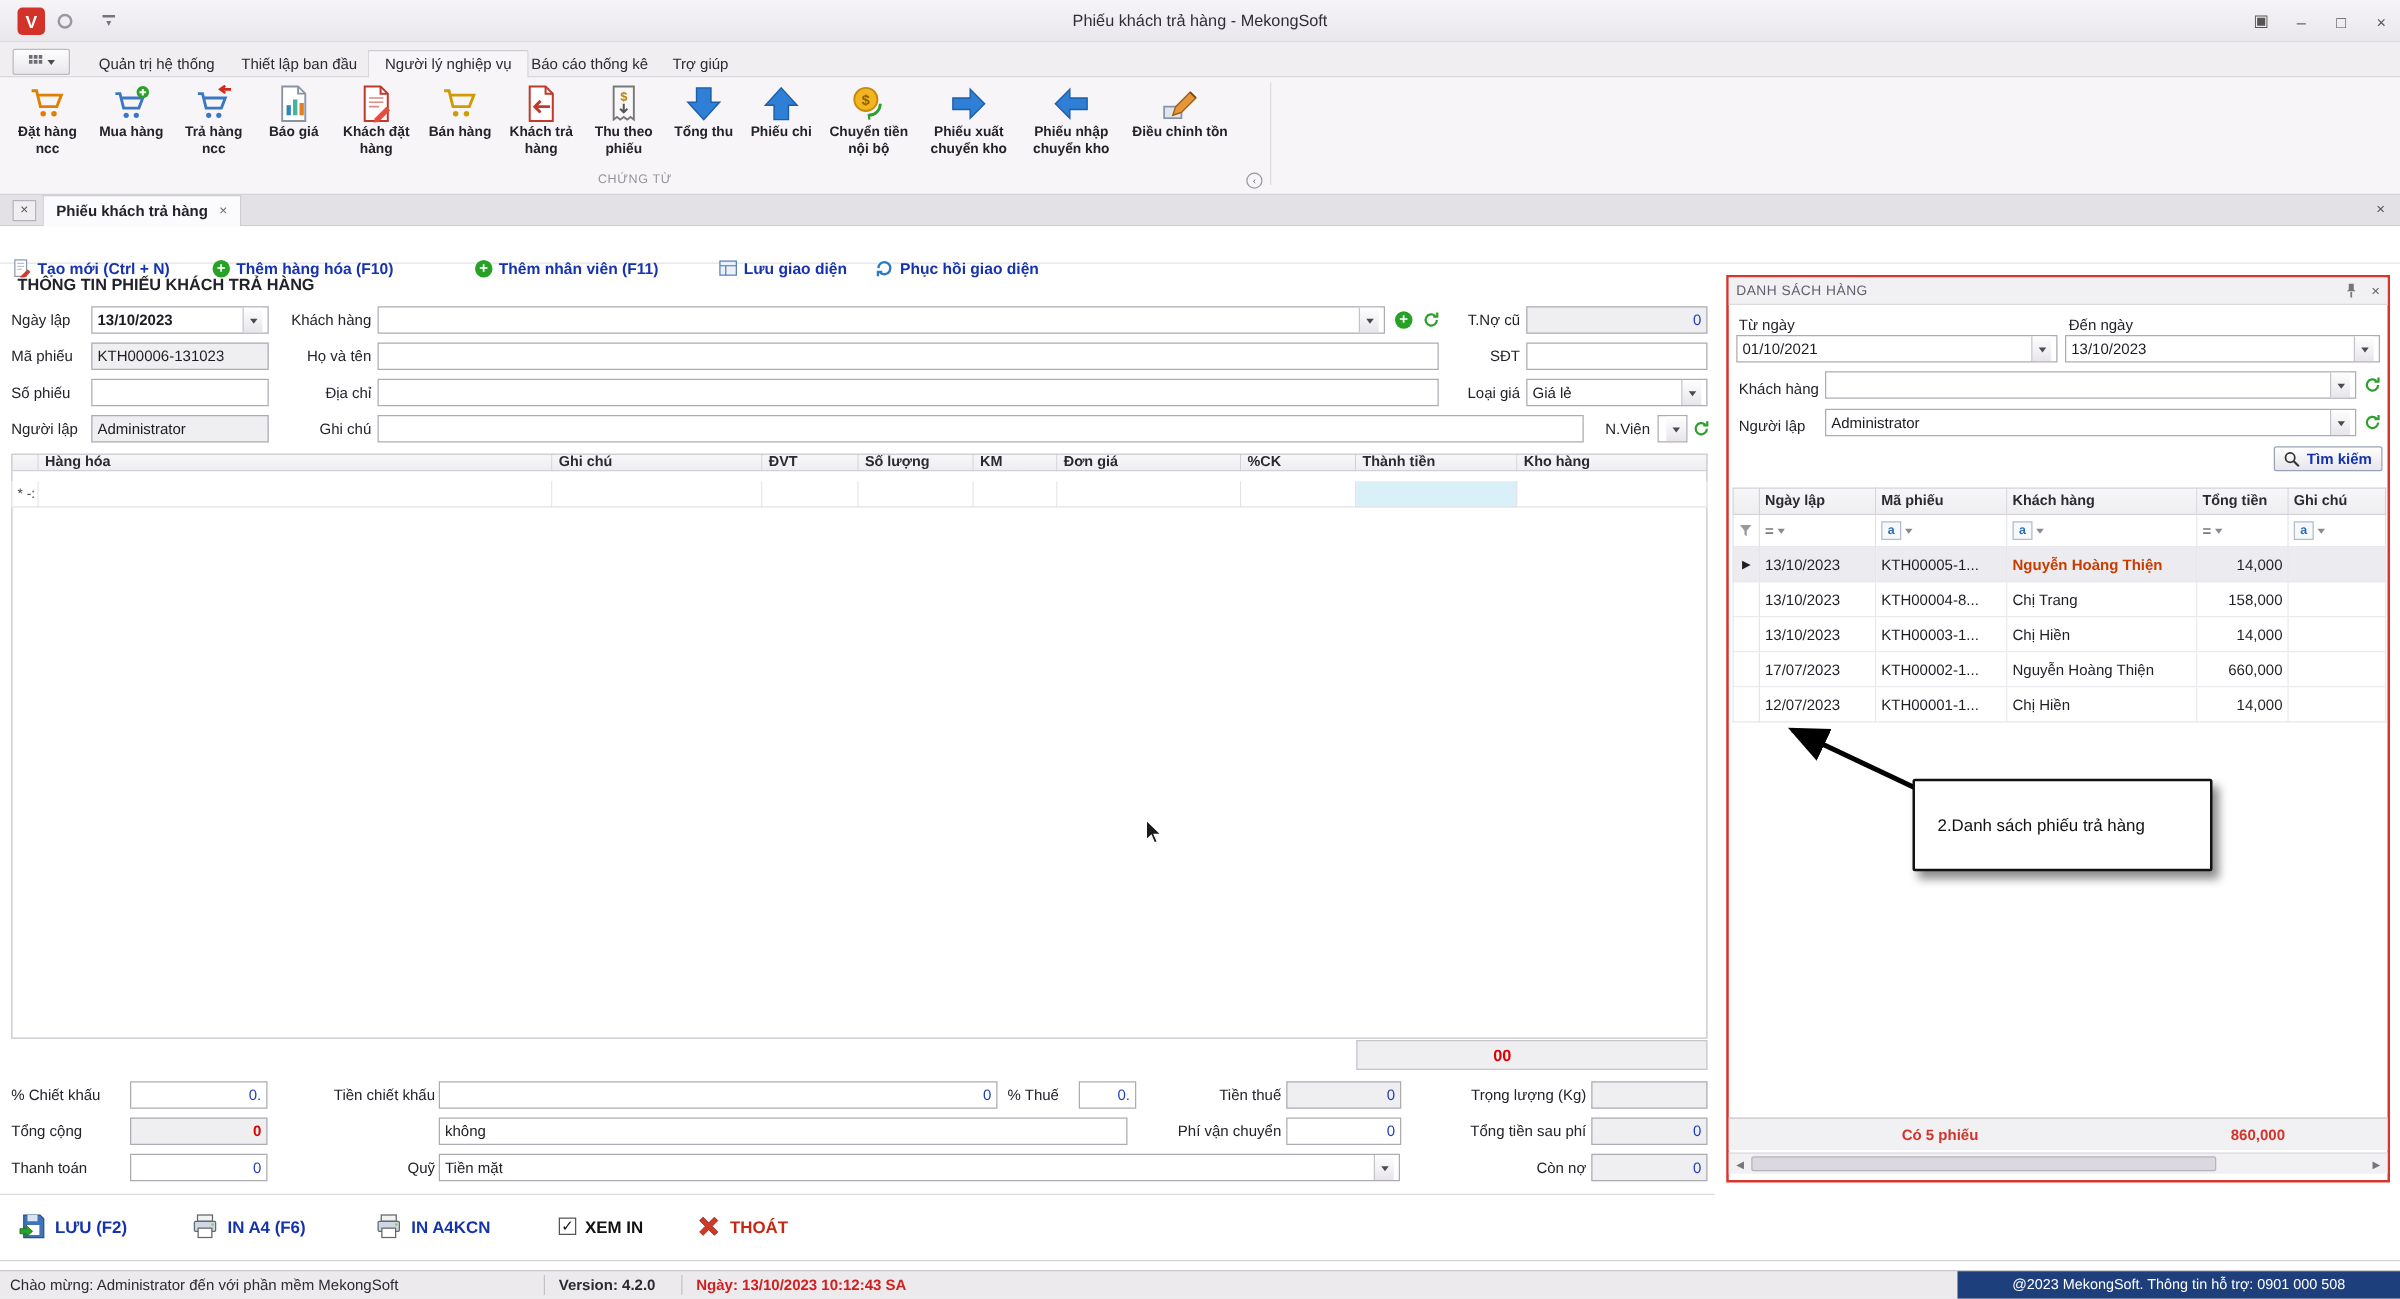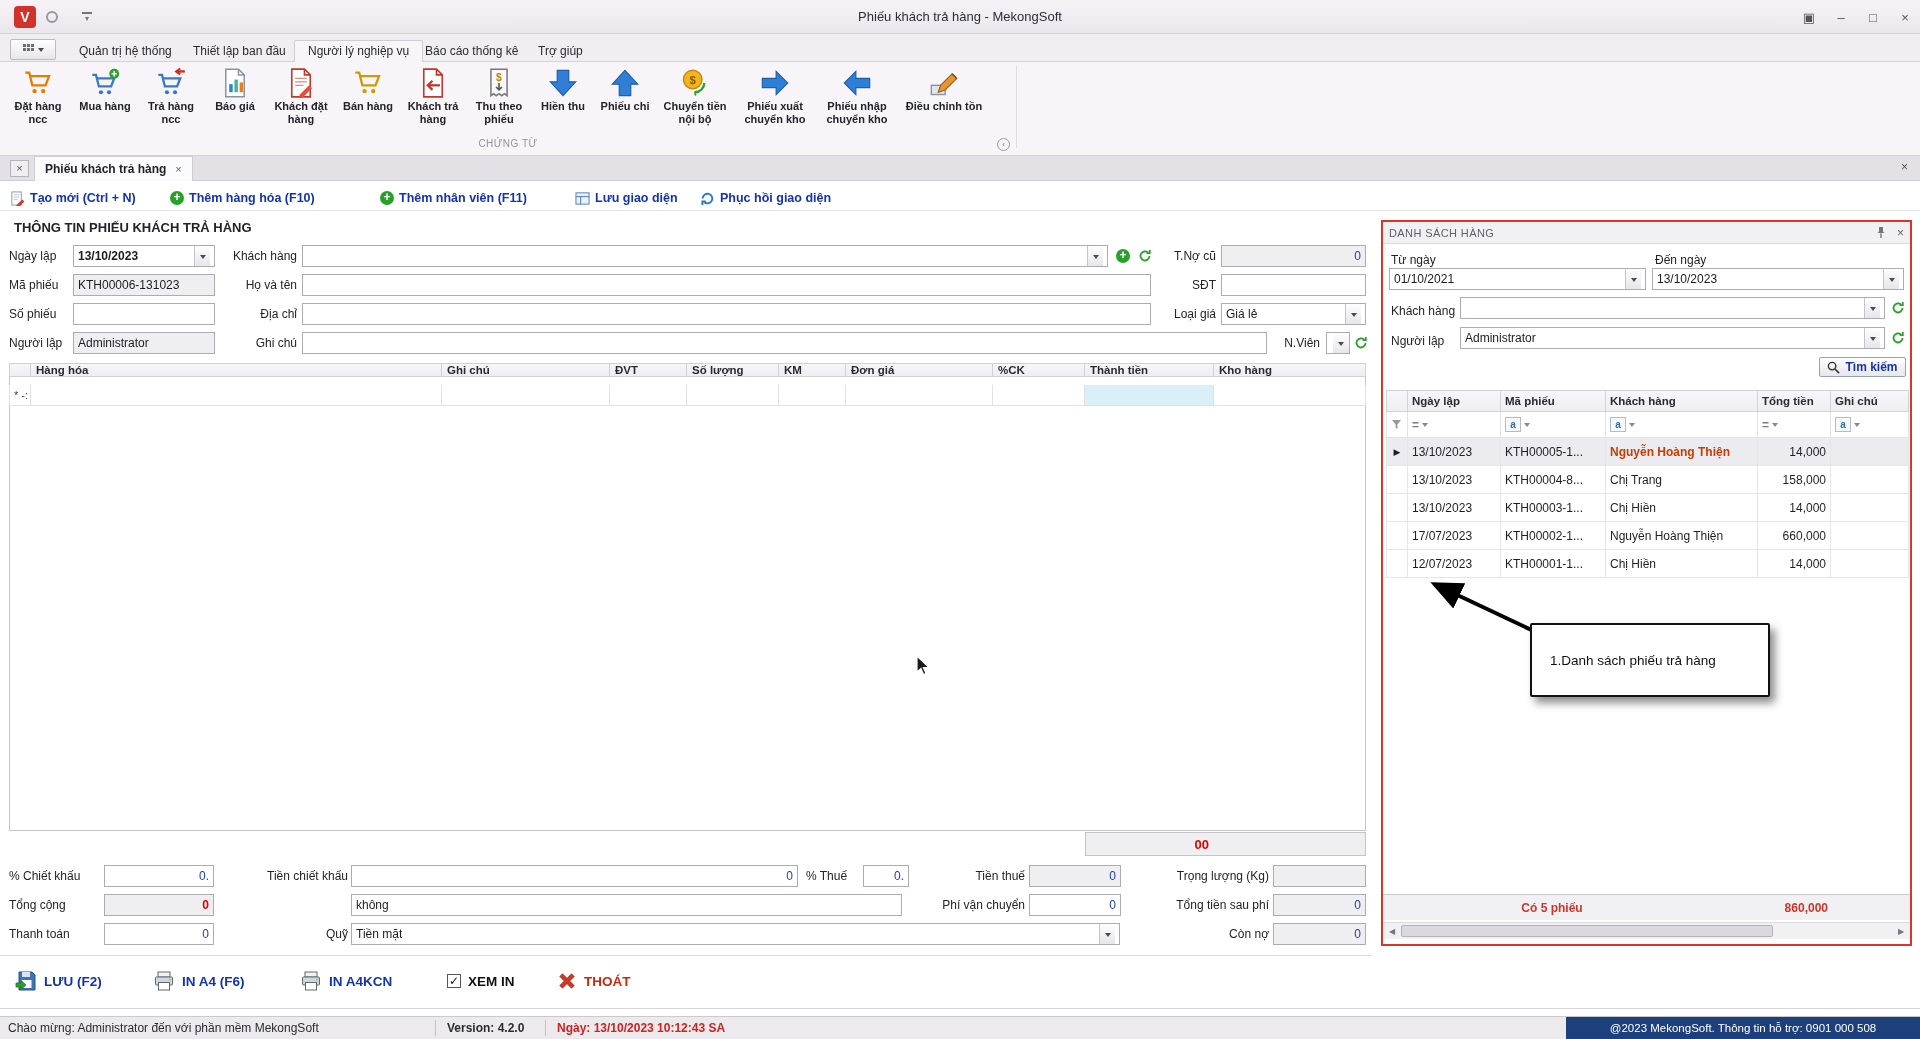--- a/index.html
+++ b/index.html
@@ -29,21 +29,21 @@
   .rgroup-label{position:absolute;left:0;top:76px;width:1016px;text-align:center;font-size:10px;color:#96929c;letter-spacing:.5px}
   .rcollapse{position:absolute;left:997px;top:76px;width:13px;height:13px;border:1px solid #9a97a1;border-radius:50%;font-size:8px;line-height:11px;text-align:center;color:#6e6b75}
   
   .doctabs{position:absolute;left:0;top:156px;width:100%;height:25px;background:#e3e1e5;border-bottom:1px solid #cfccd4}
   .closeall{position:absolute;left:10px;top:4px;width:19px;height:17px;border:1px solid #b6b3bc;background:#f0eef1;text-align:center;line-height:15px;font-size:11px;color:#555}
   .doctab{position:absolute;left:34px;top:0;height:25px;background:#fbfafc;border:1px solid #cfccd4;border-bottom:none;display:flex;align-items:center;gap:9px;padding:0 10px;font-size:12px;font-weight:bold;color:#22222a}
   .doctab .x{font-weight:normal;color:#666;font-size:11px}
   .strip-x{position:absolute;right:12px;top:4px;font-size:12px;color:#555}
   
   .actionbar{position:absolute;left:0;top:181px;width:100%;height:30px;background:#fff;border-bottom:1px solid #e4e2e7}
-  .action{position:absolute;top:10px;height:20px;display:flex;align-items:flex-start;gap:5px;font-size:12.5px;font-weight:bold;color:#1433ad;white-space:nowrap}
+  .action{position:absolute;top:21px;height:20px;display:flex;align-items:flex-end;gap:5px;font-size:12.5px;font-weight:bold;color:#1433ad;white-space:nowrap}
   .plus-ic{width:14px;height:14px;border-radius:50%;background:#27a227;color:#fff;font-size:12px;font-weight:bold;text-align:center;line-height:13px}
   
   .sect-title{position:absolute;left:14px;top:220px;font-size:13px;font-weight:bold;color:#22222a}
   .lb{position:absolute;height:22px;line-height:22px;font-size:12px;color:#23232b;white-space:nowrap}
   .lb.tr{text-align:right}
   .fld{position:absolute;height:22px;border:1px solid #aeabb5;background:#fff;display:flex;align-items:center;padding:0 4px;overflow:hidden}
   .fld.ro{background:#efeef1}
   .fval{white-space:nowrap;overflow:hidden;font-size:12px;color:#1c1c22}
   .vnum{margin-left:auto;color:#1f3eb5}
   .vred{margin-left:auto;color:#e00000;font-weight:bold}
@@ -208,21 +208,21 @@
             <path d="M6 1h14v23l-2.3-1.8L15.4 24l-2.4-1.8L10.6 24l-2.3-1.8L6 24z" fill="#f8f8f8" stroke="#777" stroke-width="1.3"></path>
             <text x="13" y="11" font-size="9" font-weight="bold" text-anchor="middle" fill="#b8860b">$</text>
             <path d="M13 13v6M10.5 16.5L13 19l2.5-2.5" fill="none" stroke="#555" stroke-width="1.4"></path>
           </svg>
         <span class="rlbl">Thu theo phiếu</span>
       </div>
       <div class="rbtn" style="width:58px">
         <svg class="ricon" viewBox="0 0 26 26">
             <polygon points="8,2 18,2 18,12 24,12 13,24 2,12 8,12" fill="#2f7fd6" stroke="#1d5fa8"></polygon>
           </svg>
-        <span class="rlbl">Hiền thu</span>
+        <span class="rlbl">Tổng thu</span>
       </div>
       <div class="rbtn" style="width:58px">
         <svg class="ricon" viewBox="0 0 26 26">
             <polygon points="13,2 24,14 18,14 18,24 8,24 8,14 2,14" fill="#2f7fd6" stroke="#1d5fa8"></polygon>
           </svg>
         <span class="rlbl">Phiếu chi</span>
       </div>
       <div class="rbtn" style="width:74px">
         <svg class="ricon" viewBox="0 0 26 26">
             <circle cx="11" cy="10" r="8" fill="#f3b51f" stroke="#c5890c" stroke-width="1.3"></circle>
@@ -651,21 +651,21 @@
   </div>
 
   <svg class="abs" style="left:0;top:0;pointer-events:none" width="1920" height="1039">
     <defs>
         <marker id="ah" markerWidth="9" markerHeight="9" refX="7" refY="3.5" orient="auto">
           <path d="M0 0L8 3.5L0 7Z" fill="#000"></path>
         </marker>
       </defs>
     <line x1="1540" y1="634" x2="1434" y2="584" stroke="#000" stroke-width="4" marker-end="url(#ah)"></line>
   </svg>
-  <div class="callout">1.Danh sách phiếu trả hàng</div>
+  <div class="callout">2.Danh sách phiếu trả hàng</div>
 
   <svg class="abs" style="left:915px;top:655px" width="20" height="22" viewBox="0 0 20 22">
     <path d="M2 1 L2 17 L6 13.5 L8.5 19.5 L11 18.4 L8.4 12.6 L14 12.6 Z" fill="#1a1a1a" stroke="#fff" stroke-width="1.2"></path>
   </svg>
 
   <div class="statusbar">
     <div class="sb-item" style="left:8px">Chào mừng: Administrator đến với phần mềm MekongSoft</div>
     <div class="sb-sep" style="left:435px"></div>
     <div class="sb-item" style="left:447px;font-weight:bold">Version: 4.2.0</div>
     <div class="sb-sep" style="left:545px"></div>

